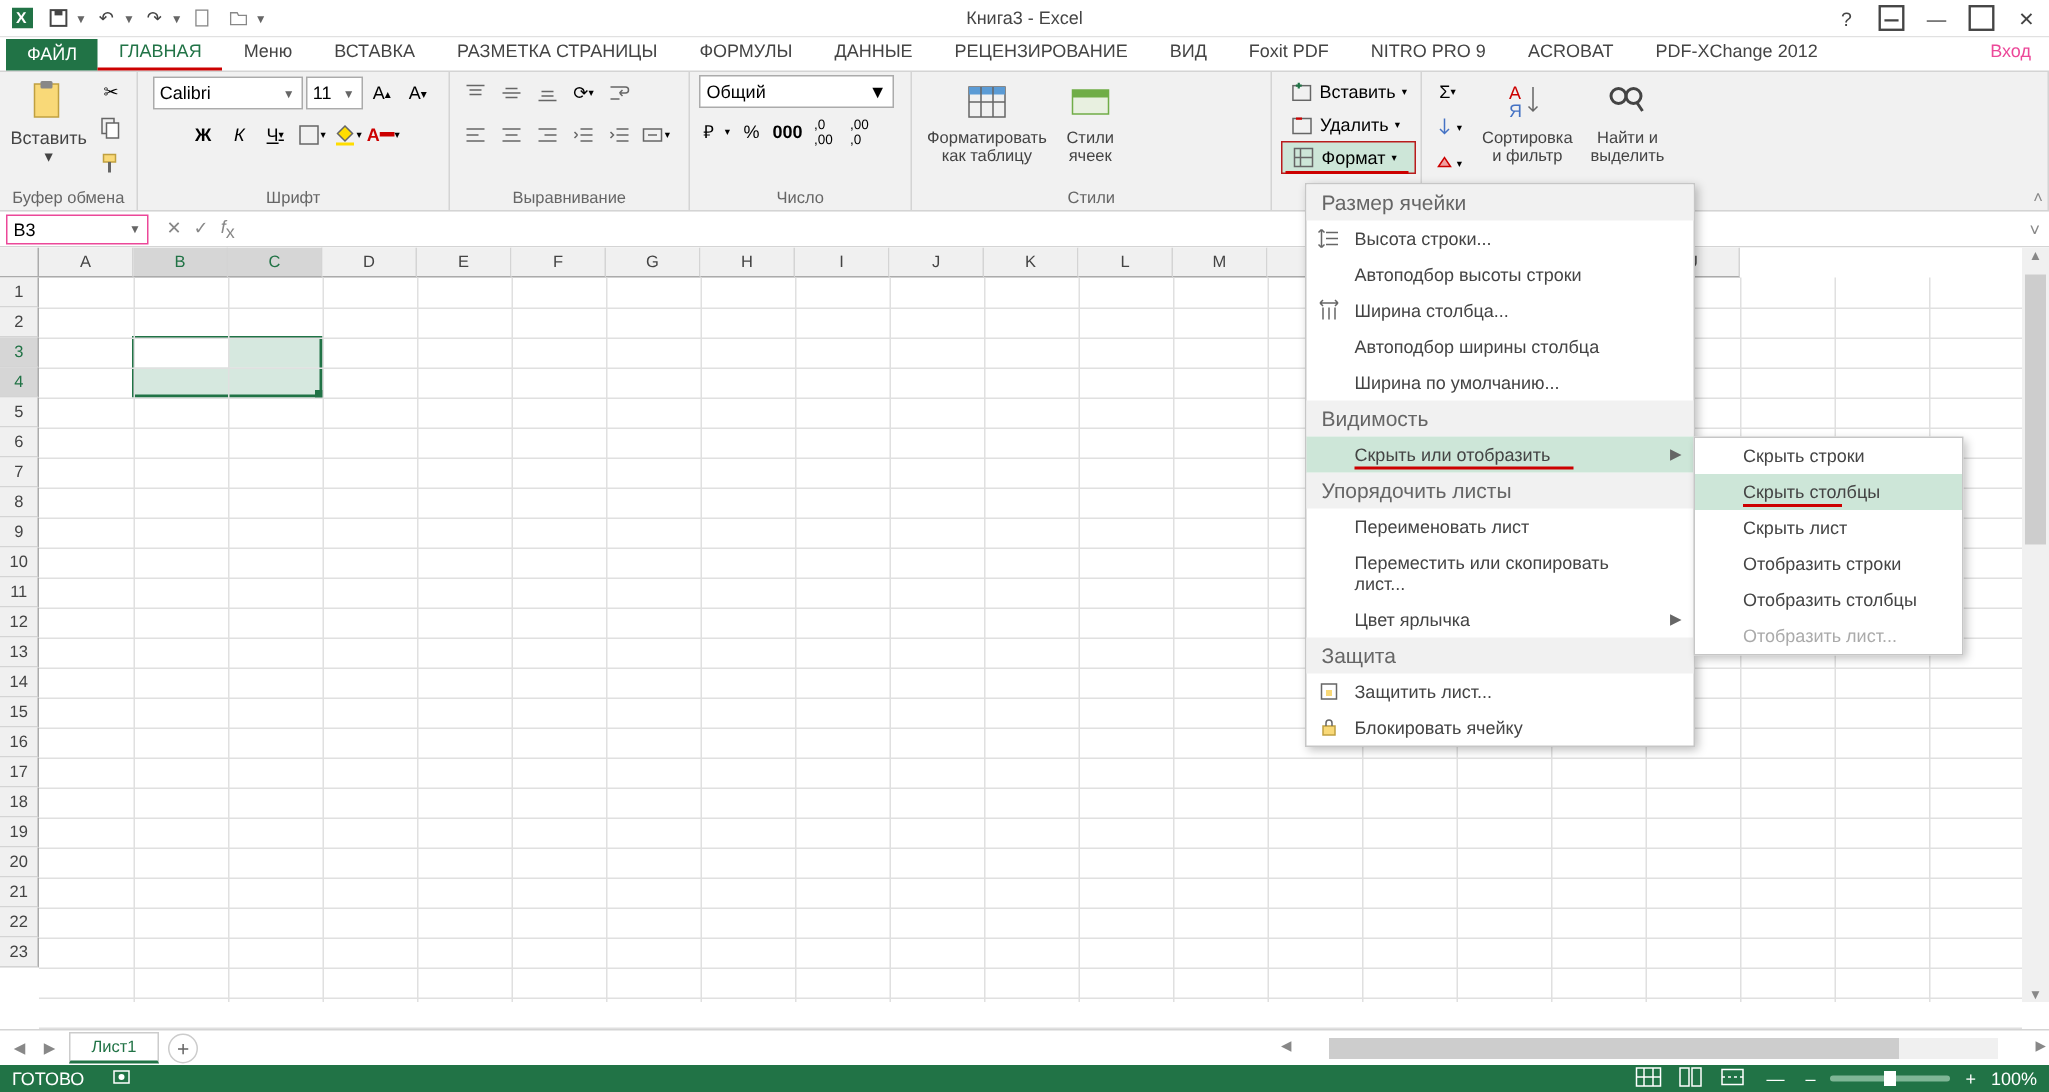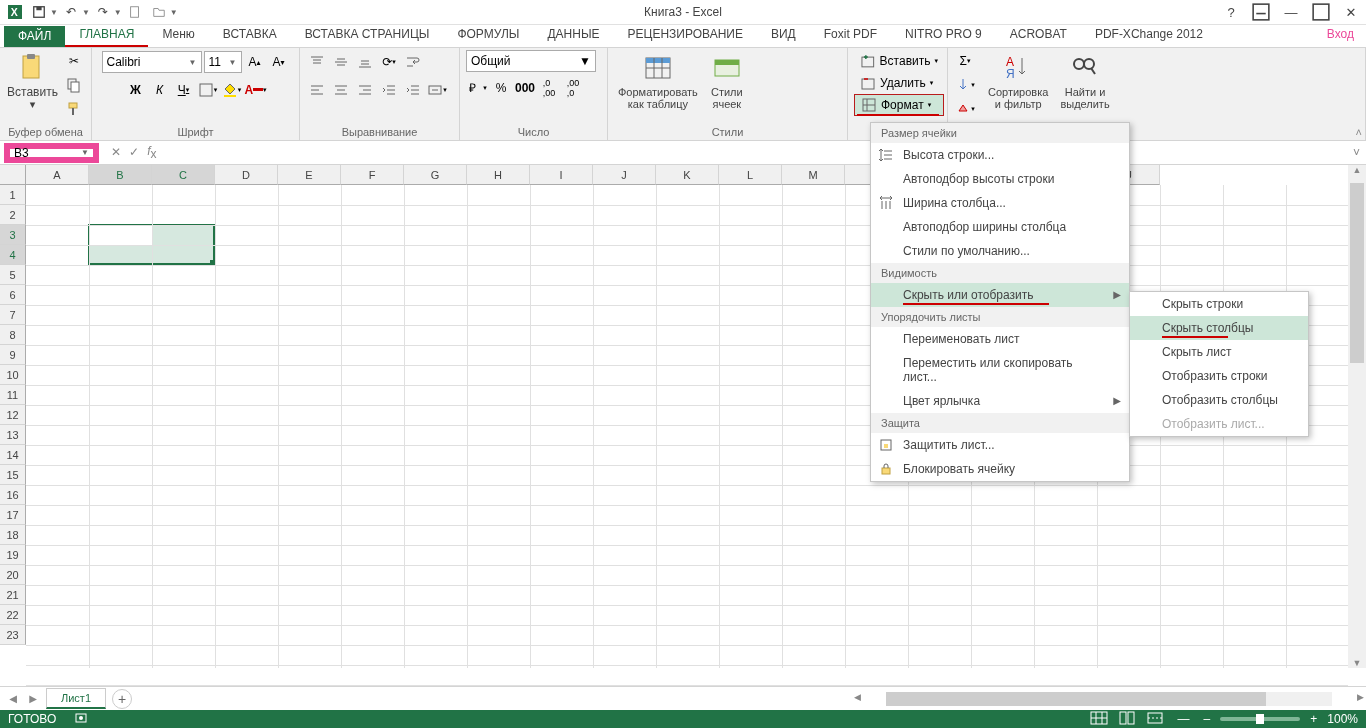--- a/index.html
+++ b/index.html
@@ -35,21 +35,21 @@
 .fbtn.bold{font-weight:bold}
 .fbtn.italic{font-style:italic}
 .fbtn.under{text-decoration:underline}
 .num-combo{background:#fff;border:1px solid #ababab;width:130px;height:22px;display:flex;align-items:center;padding:0 4px}
 .cells-col{display:flex;flex-direction:column;gap:0}
 .cellbtn{height:22px;display:flex;align-items:center;padding:0 6px;cursor:pointer;gap:4px}
 .cellbtn.hl{background:#cde6d8;border:1px solid #b91c1c}
 .red-under{position:relative}
 .red-under::after{content:"";position:absolute;left:2px;right:4px;bottom:-1px;height:2px;background:#c00}
 .formulabar{height:24px;background:#fff;border-bottom:1px solid #d4d4d4;display:flex;align-items:center}
-.namebox{width:95px;border:6px solid #ec4899;height:20px;margin:2px 4px;padding:0 4px;display:flex;align-items:center;background:#fff}
+.namebox{width:95px;border:1px solid #ec4899;height:20px;margin:2px 4px;padding:0 4px;display:flex;align-items:center;background:#fff}
 .namebox .dd{margin-left:auto;font-size:8px;color:#666}
 .fb-btns{display:flex;align-items:center;gap:8px;padding:0 8px;color:#888}
 .fb-input{flex:1;height:20px;border:none;padding:0 6px}
 .grid-area{position:absolute;top:165px;left:0;right:0;bottom:42px;background:#fff;overflow:hidden}
 .colheads{display:flex;height:20px;position:absolute;top:0;left:26px;right:18px}
 .colhead{border-right:1px solid #d4d4d4;border-bottom:1px solid #ababab;background:#f0f0f0;text-align:center;color:#444;font-size:11px;line-height:20px;width:63px}
 .colhead.sel{background:#d6d6d6;color:#217346}
 .rowheads{position:absolute;top:20px;left:0;width:26px}
 .rowhead{height:20px;border-bottom:1px solid #d4d4d4;border-right:1px solid #ababab;background:#f0f0f0;text-align:center;color:#444;font-size:11px;line-height:20px}
 .rowhead.sel{background:#d6d6d6;color:#217346}
@@ -67,21 +67,21 @@
 .sheet-nav .nbtn{width:18px;height:18px;display:flex;align-items:center;justify-content:center;color:#888;font-size:10px}
 .sheettab{padding:3px 14px;background:#fff;border:1px solid #ccc;border-bottom:2px solid #217346;font-size:11px;color:#217346;cursor:pointer}
 .sheet-add{width:20px;height:20px;border:1px solid #ccc;border-radius:50%;display:flex;align-items:center;justify-content:center;margin-left:6px;color:#666;font-size:14px}
 .hscroll-track{flex:1;margin:0 18px;height:14px;background:#f0f0f0;position:relative}
 .hscroll-thumb{position:absolute;left:0;width:380px;top:0;bottom:0;background:#cdcdcd}
 .statusbar{position:absolute;bottom:0;left:0;right:0;height:18px;background:#217346;color:#fff;display:flex;align-items:center;padding:0 8px;font-size:11px}
 .statusbar .sr{margin-left:auto;display:flex;align-items:center;gap:10px}
 .zoom-slider{width:80px;height:4px;background:#7fb696;position:relative;border-radius:2px}
 .zoom-thumb{position:absolute;left:50%;top:-3px;width:8px;height:10px;background:#fff;transform:translateX(-50%)}
 .menu{position:absolute;background:#fff;border:1px solid #c6c6c6;box-shadow:2px 2px 6px rgba(0,0,0,.25);font-size:12px;z-index:100}
-.menu-header{background:#f1f1f1;color:#666;padding:4px 10px;font-size:11px}
+.menu-header{background:#f1f1f1;color:#666;padding:4px 10px;font-size:14px}
 .menu-item{padding:5px 30px 5px 32px;position:relative;cursor:pointer;color:#444}
 .menu-item:hover,.menu-item.hov{background:#cde6d8}
 .menu-item .micon{position:absolute;left:6px;top:3px;width:18px;height:18px;display:flex;align-items:center;justify-content:center}
 .menu-item .arrow{position:absolute;right:8px;top:6px;font-size:10px;color:#666}
 .menu-item.disabled{color:#aaa}
 .menu-item.red-mark::after{content:"";position:absolute;left:32px;right:80px;bottom:2px;height:2px;background:#c00}
 .menu1{top:122px;left:870px;width:260px}
 .menu2{top:291px;left:1129px;width:180px}
 .svgicon{width:16px;height:16px}
 </style>
@@ -136,21 +136,21 @@
       </div>
     <div class="wbtn">✕</div>
   </div>
 </div>
 
 <div class="ribbon-tabs">
   <div class="tab-file">ФАЙЛ</div>
   <div class="tab active">ГЛАВНАЯ</div>
   <div class="tab">Меню</div>
   <div class="tab">ВСТАВКА</div>
-  <div class="tab">ВСТАВКА СТРАНИЦЫ</div>
+  <div class="tab">РАЗМЕТКА СТРАНИЦЫ</div>
   <div class="tab">ФОРМУЛЫ</div>
   <div class="tab">ДАННЫЕ</div>
   <div class="tab">РЕЦЕНЗИРОВАНИЕ</div>
   <div class="tab">ВИД</div>
   <div class="tab">Foxit PDF</div>
   <div class="tab">NITRO PRO 9</div>
   <div class="tab">ACROBAT</div>
   <div class="tab">PDF-XChange 2012</div>
   <div class="tab tab-login">Вход</div>
 </div>
@@ -599,21 +599,21 @@
           <path d="M3 2v12M3 2l2 2M3 2l-2 2M3 14l2-2M3 14l-2-2M6 4h8M6 8h8M6 12h8" stroke="#666" fill="none"></path>
         </svg>
       </span><span>Высота строки...</span></div>
   <div class="menu-item"><span>Автоподбор высоты строки</span></div>
   <div class="menu-item"><span class="micon">
         <svg class="svgicon" viewBox="0 0 16 16">
           <path d="M2 3h12M2 3l2 2M2 3l2-2M14 3l-2 2M14 3l-2-2M4 6v8M8 6v8M12 6v8" stroke="#666" fill="none"></path>
         </svg>
       </span><span>Ширина столбца...</span></div>
   <div class="menu-item"><span>Автоподбор ширины столбца</span></div>
-  <div class="menu-item"><span>Стили по умолчанию...</span></div>
+  <div class="menu-item"><span>Ширина по умолчанию...</span></div>
   <div class="menu-header">Видимость</div>
   <div class="menu-item hov red-mark"><span>Скрыть или отобразить</span><span class="arrow">▶</span></div>
   <div class="menu-header">Упорядочить листы</div>
   <div class="menu-item"><span>Переименовать лист</span></div>
   <div class="menu-item"><span>Переместить или скопировать лист...</span></div>
   <div class="menu-item"><span>Цвет ярлычка</span><span class="arrow">▶</span></div>
   <div class="menu-header">Защита</div>
   <div class="menu-item"><span class="micon">
         <svg class="svgicon" viewBox="0 0 16 16">
           <rect x="3" y="3" width="10" height="10" fill="none" stroke="#666"></rect>

